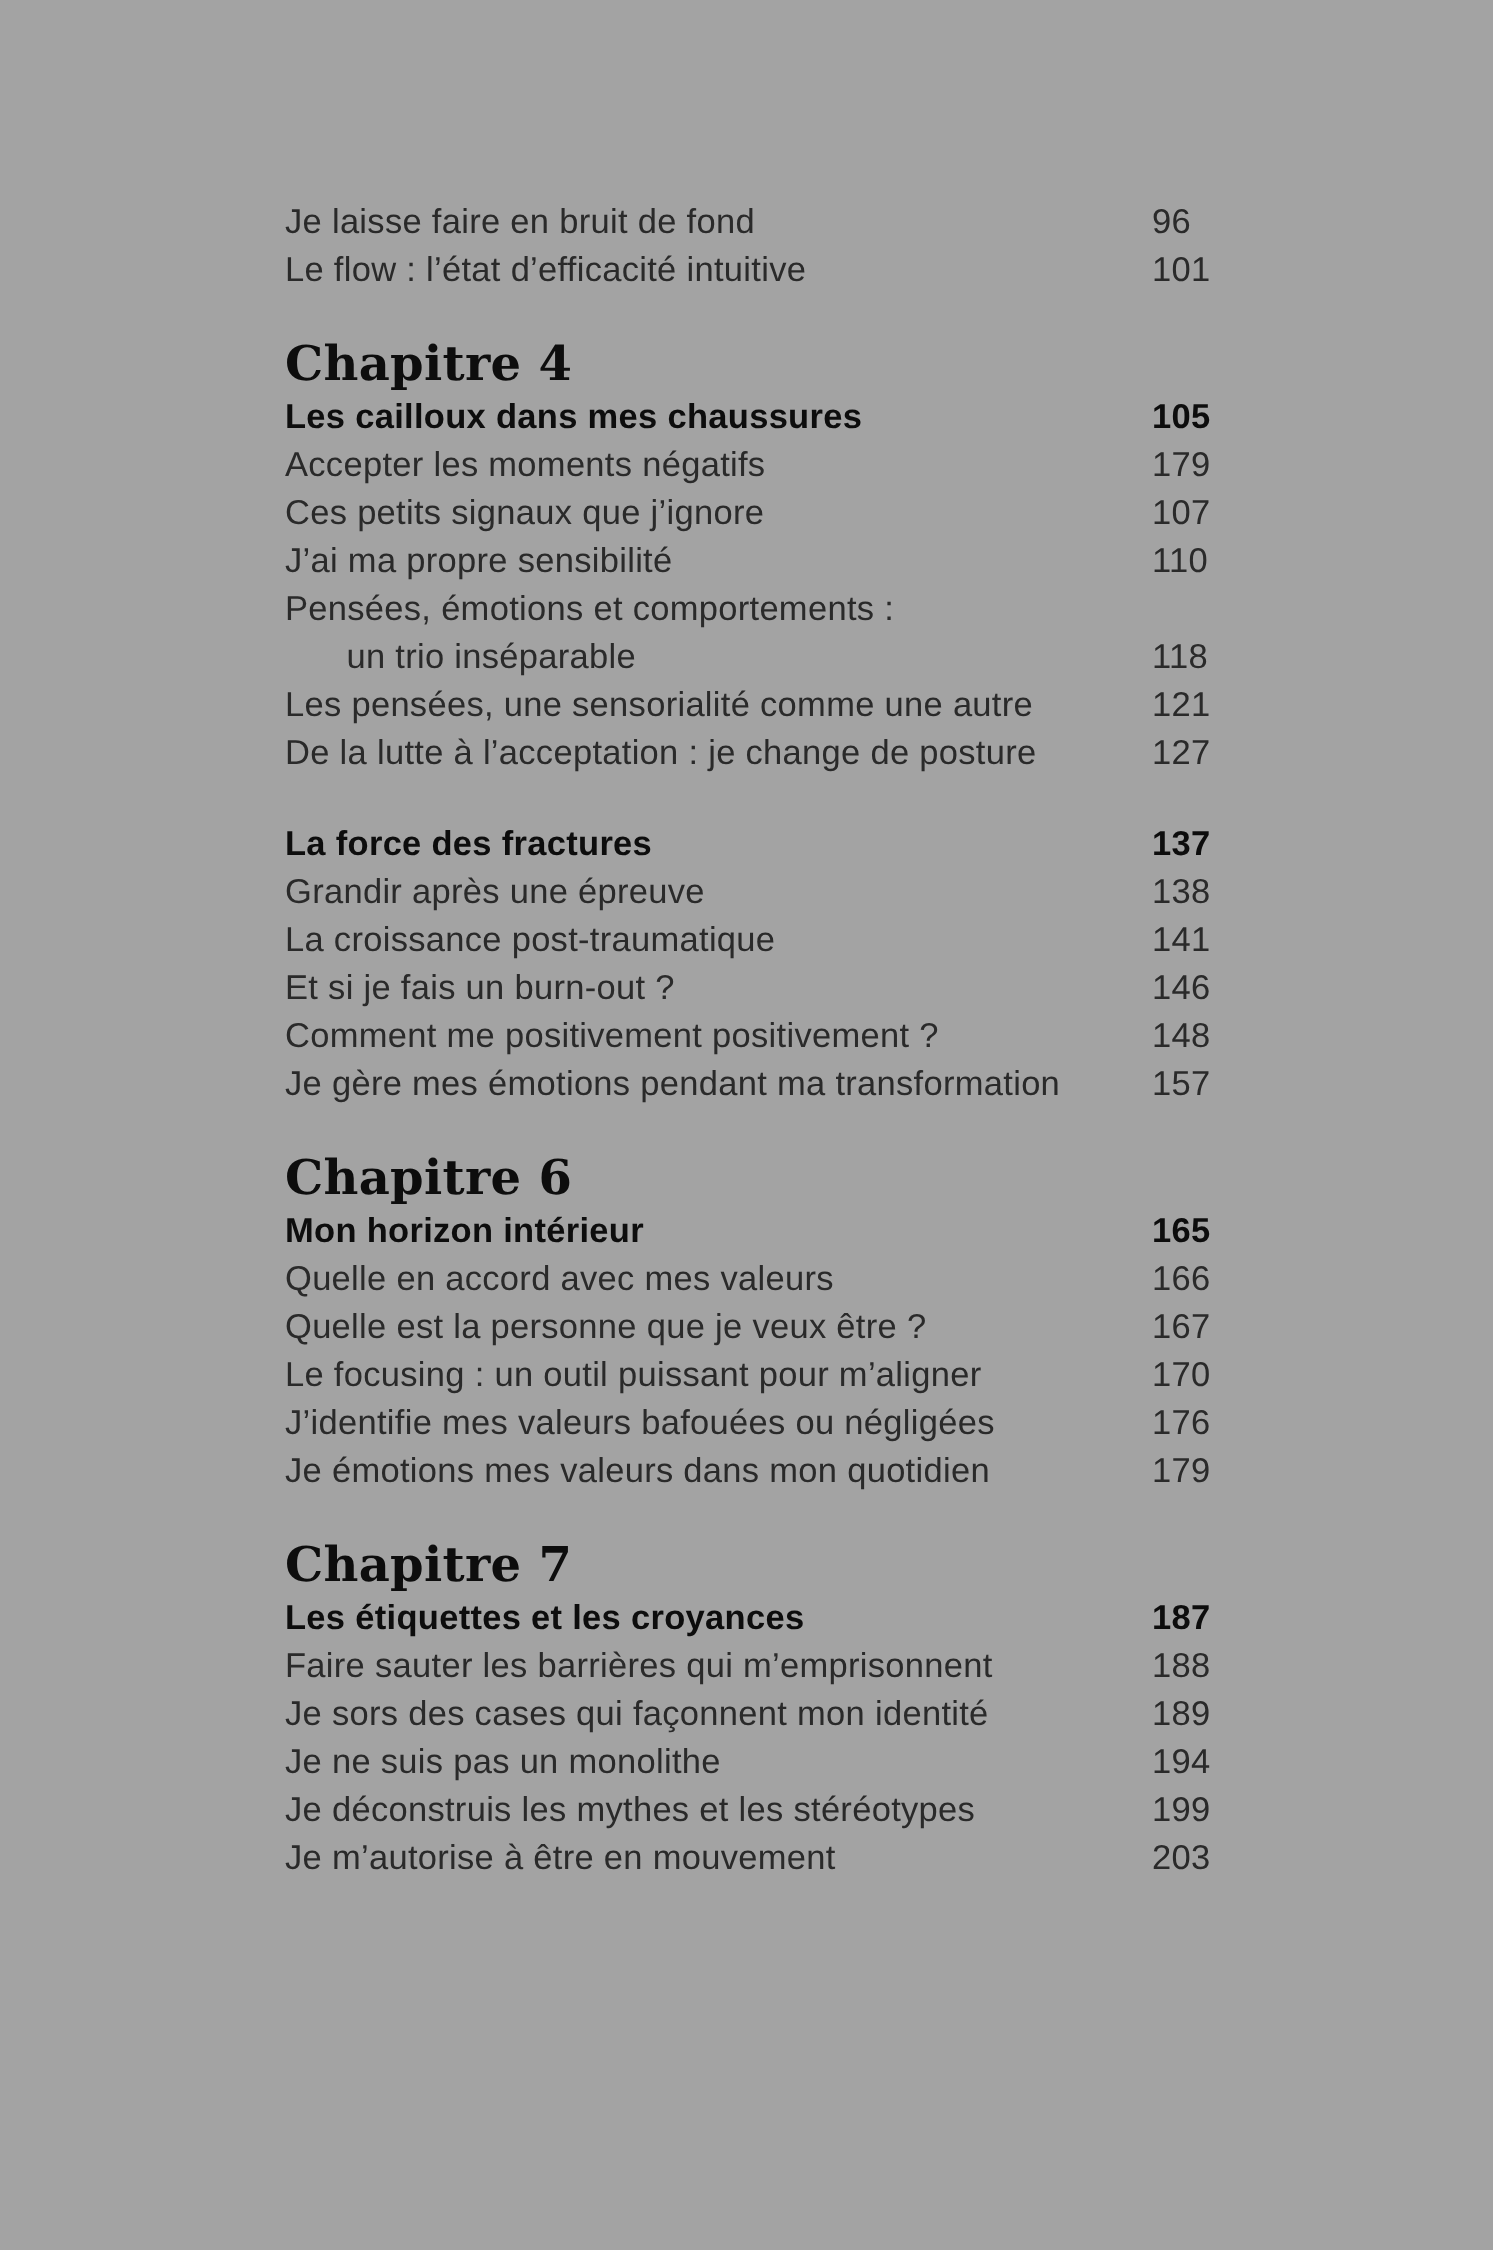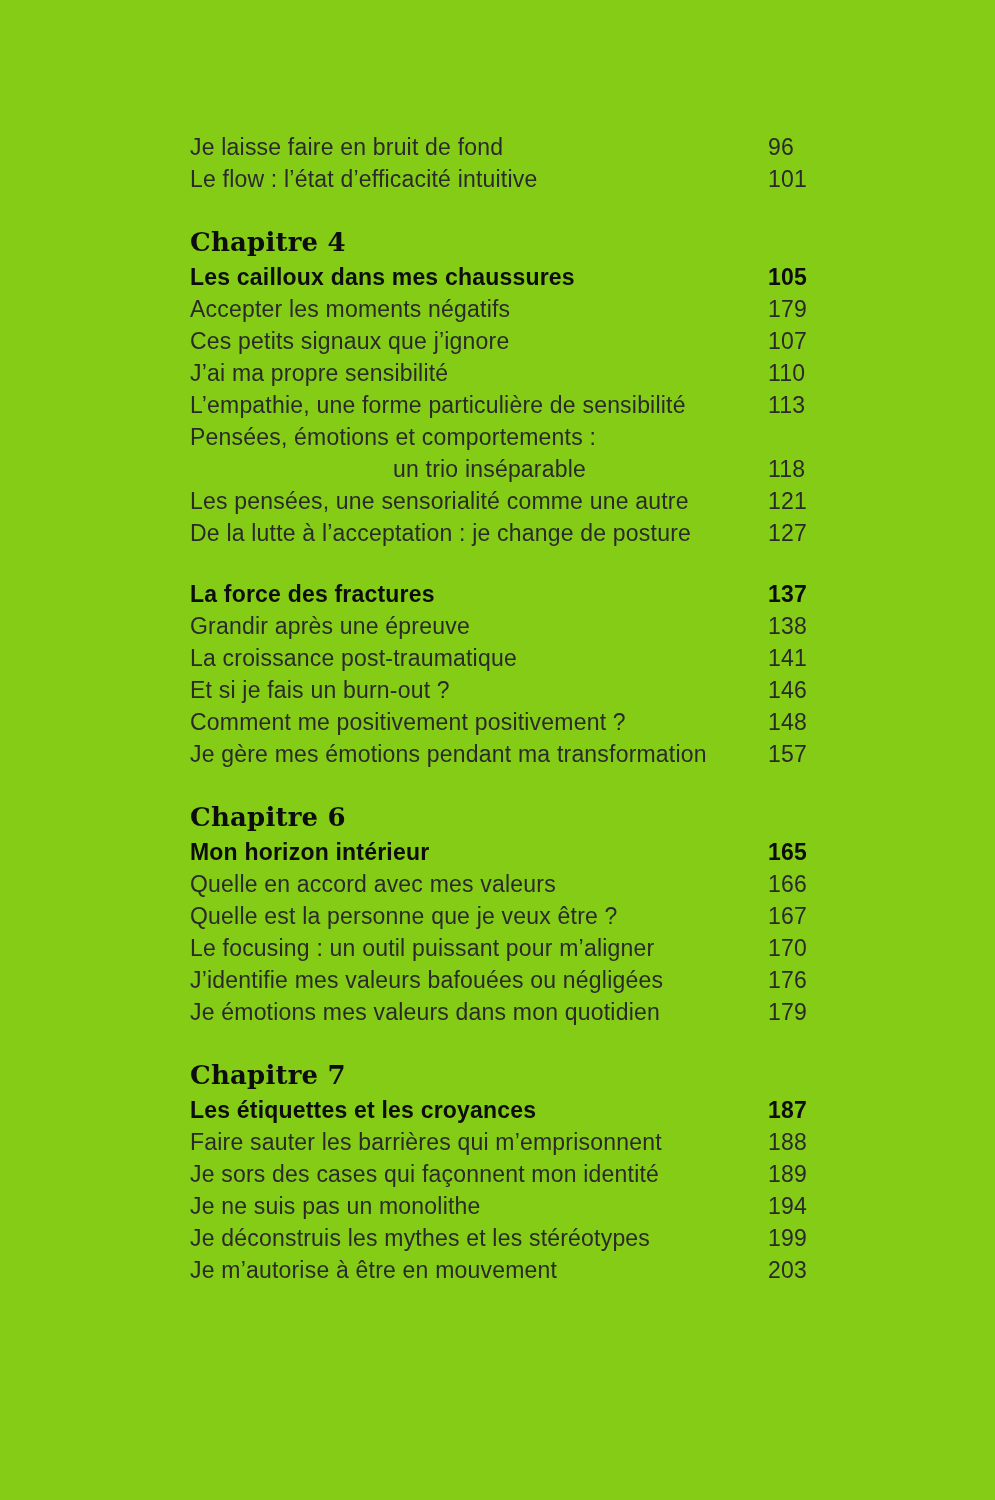--- a/index.html
+++ b/index.html
@@ -4,21 +4,21 @@
 <style>
   html, body {
     margin: 0;
     padding: 0;
     background: #ffffff;
   }
   .page {
     position: relative;
     width: 995px;
     height: 1500px;
-    background: #84cc16;
+    background: #a3a3a3;
     overflow: hidden;
     font-family: "Liberation Sans", sans-serif;
   }
   .content {
     position: absolute;
     left: 190px;
     top: 131px;
     width: 628px;
   }
   .row {
@@ -35,33 +35,32 @@
     flex: 1 1 auto;
     padding-right: 20px;
   }
   .row .page-num {
     flex: 0 0 auto;
     min-width: 50px;
     font-variant-numeric: lining-nums;
   }
   .row.indent .label {
     padding-left: 41px;
-    text-align: center;
   }
   .row.title-row {
     font-weight: 700;
     color: #0d0d0d;
   }
   .chapter {
     margin-top: 29px;
   }
   .chapter-heading {
     font-family: "DejaVu Serif", serif;
     font-weight: 700;
-    font-size: 26px;
+    font-size: 32px;
     line-height: 37px;
     color: #0d0d0d;
     letter-spacing: 0.2px;
   }
 </style>
 </head>
 <body>
 
 <div class="page">
   <div class="content">
@@ -86,24 +85,20 @@
             <span class="label">Accepter les moments négatifs</span>
             <span class="page-num">179</span>
           </div>
           <div class="row">
             <span class="label">Ces petits signaux que j’ignore</span>
             <span class="page-num">107</span>
           </div>
           <div class="row">
             <span class="label">J’ai ma propre sensibilité</span>
             <span class="page-num">110</span>
-          </div>
-          <div class="row">
-            <span class="label">L’empathie, une forme particulière de sensibilité</span>
-            <span class="page-num">113</span>
           </div>
           <div class="row">
             <span class="label">Pensées, émotions et comportements :</span>
             <span class="page-num"></span>
           </div>
           <div class="row indent">
             <span class="label">un trio inséparable</span>
             <span class="page-num">118</span>
           </div>
           <div class="row">

